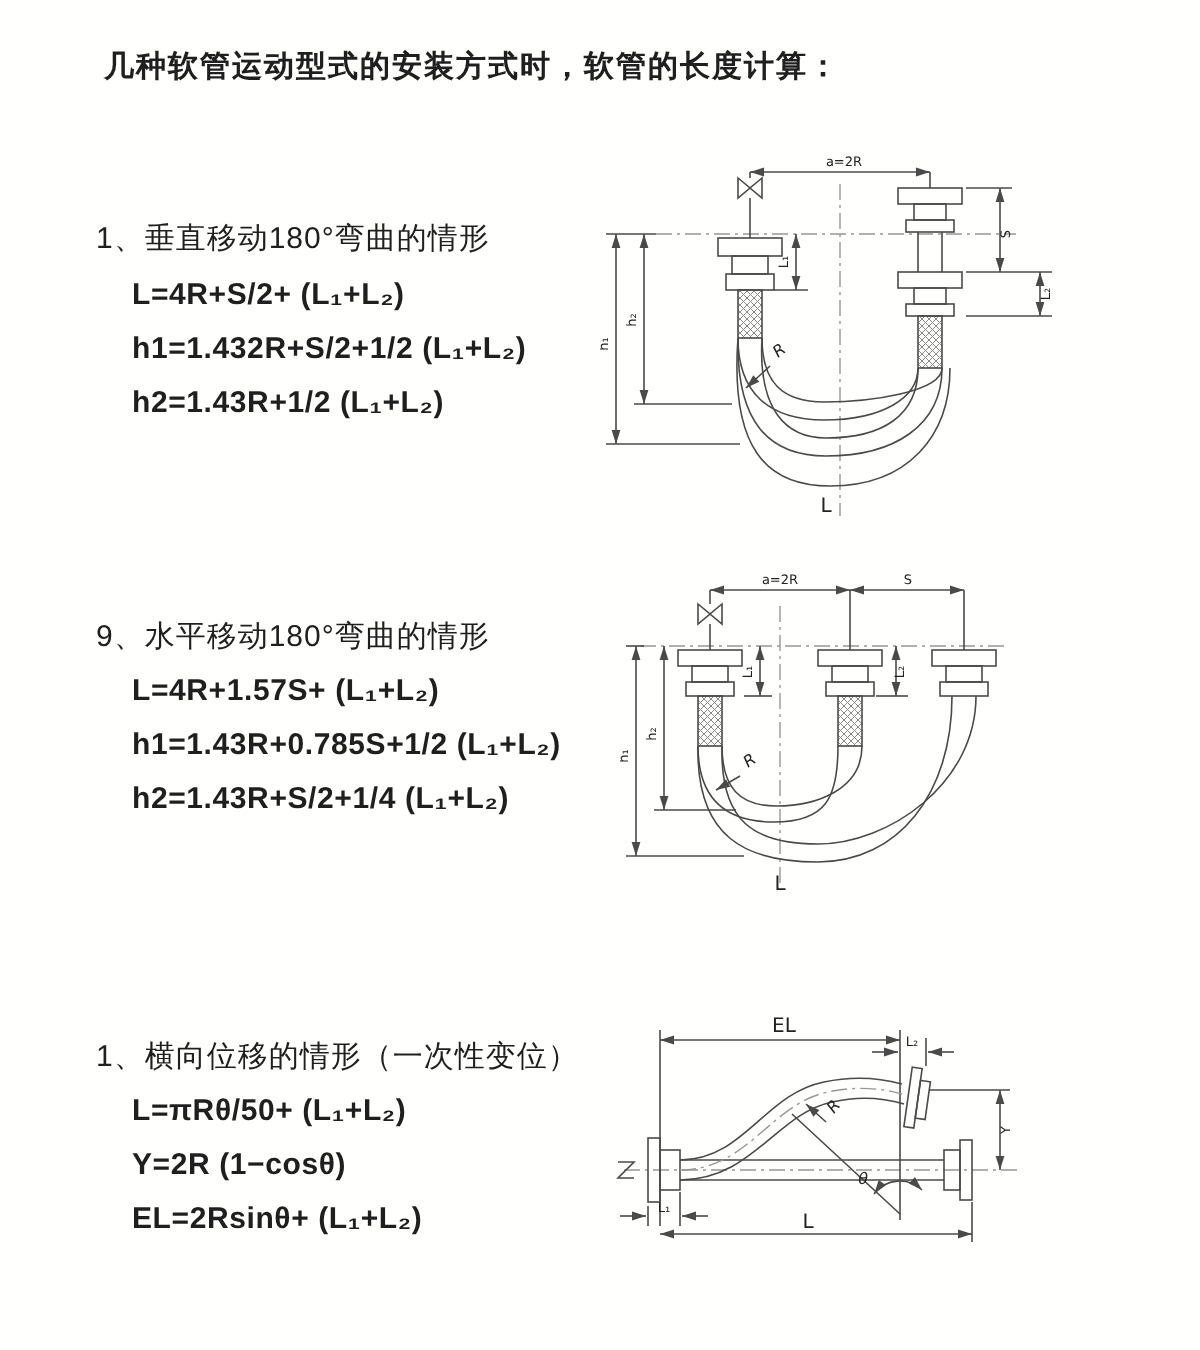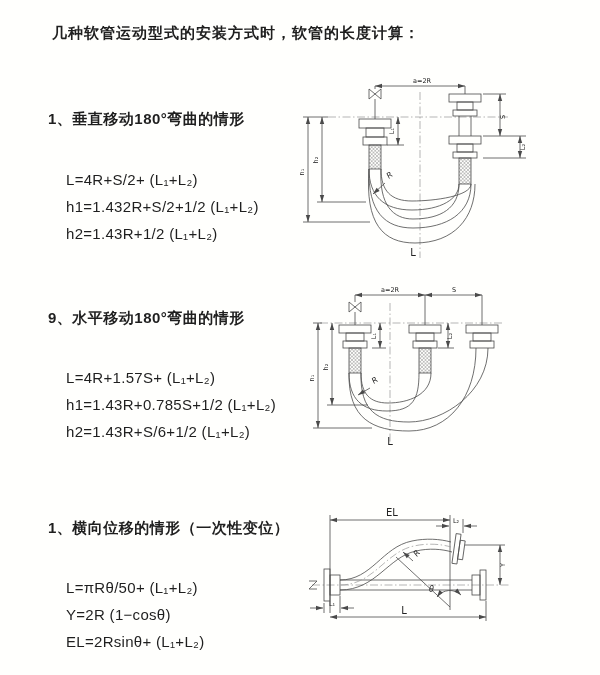--- a/index.html
+++ b/index.html
@@ -4,22 +4,22 @@
 <style>
   html,body{margin:0;padding:0;}
   body{
     width:600px;height:675px;position:relative;overflow:hidden;
     background:#fffffd;
     font-family:"Liberation Sans","DejaVu Sans",sans-serif;
     color:#1f1f1f;
   }
   .abs{position:absolute;white-space:nowrap;}
   .title{font-size:15px;font-weight:700;letter-spacing:1px;margin-left:16px;}
-  .heading{font-size:15px;font-weight:700;letter-spacing:0.5px;text-align:right;}
-  .formula{font-size:15px;font-weight:400;letter-spacing:0.3px;margin-top:32px;}
+  .heading{font-size:15px;font-weight:400;letter-spacing:0.5px;text-align:right;}
+  .formula{font-size:15px;font-weight:700;letter-spacing:0.3px;}
   svg{position:absolute;stroke:#4a4a4a;fill:none;stroke-width:0.8;}
   svg text{fill:#222;stroke:none;font-family:"DejaVu Sans",sans-serif;}
   .cl{stroke:#979797;stroke-width:0.7;stroke-dasharray:8 2.5 1.5 2.5;}
   .dim{font-size:6.5px;}
   .lab{font-size:8px;font-style:italic;}
   .big{font-size:10px;}
 </style>
 </head>
 <body>
 
@@ -28,21 +28,21 @@
   <div class="abs title" style="left:36px;top:24px">几种软管运动型式的安装方式时，软管的长度计算：</div>
 
   <div class="abs heading" style="left:48px;top:110px">1、垂直移动180°弯曲的情形</div>
   <div class="abs formula" style="left:66px;top:139px">L=4R+S/2+ (L₁+L₂)</div>
   <div class="abs formula" style="left:66px;top:166px">h1=1.432R+S/2+1/2 (L₁+L₂)</div>
   <div class="abs formula" style="left:66px;top:193px">h2=1.43R+1/2 (L₁+L₂)</div>
 
   <div class="abs heading" style="left:48px;top:309px">9、水平移动180°弯曲的情形</div>
   <div class="abs formula" style="left:66px;top:337px">L=4R+1.57S+ (L₁+L₂)</div>
   <div class="abs formula" style="left:66px;top:364px">h1=1.43R+0.785S+1/2 (L₁+L₂)</div>
-  <div class="abs formula" style="left:66px;top:391px">h2=1.43R+S/6+1/2 (L₁+L₂)</div>
+  <div class="abs formula" style="left:66px;top:391px">h2=1.43R+S/2+1/4 (L₁+L₂)</div>
 
   <div class="abs heading" style="left:48px;top:519px">1、横向位移的情形（一次性变位）</div>
   <div class="abs formula" style="left:66px;top:547px">L=πRθ/50+ (L₁+L₂)</div>
   <div class="abs formula" style="left:66px;top:574px">Y=2R (1−cosθ)</div>
   <div class="abs formula" style="left:66px;top:601px">EL=2Rsinθ+ (L₁+L₂)</div>
 
   <svg style="left:300px;top:72px" width="290" height="195" viewBox="0 0 290 195">
     <defs>
       <marker id="d1ae" markerWidth="8" markerHeight="6" refX="7.5" refY="3" orient="auto" markerUnits="userSpaceOnUse">
           <path d="M0.5,0.8 L7.5,3 L0.5,5.2 Z" fill="#4a4a4a" stroke="none"></path>

